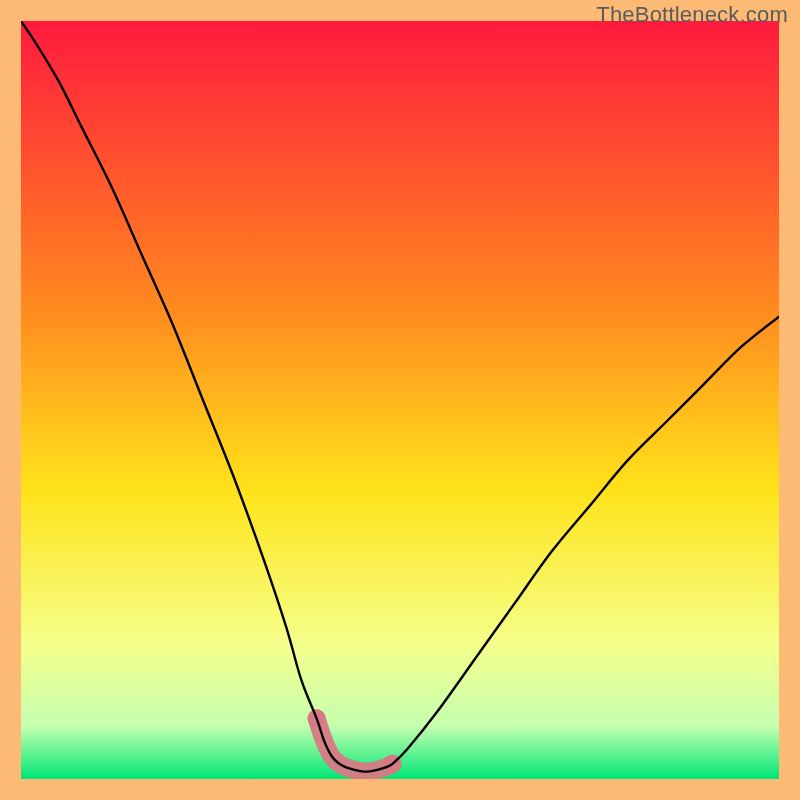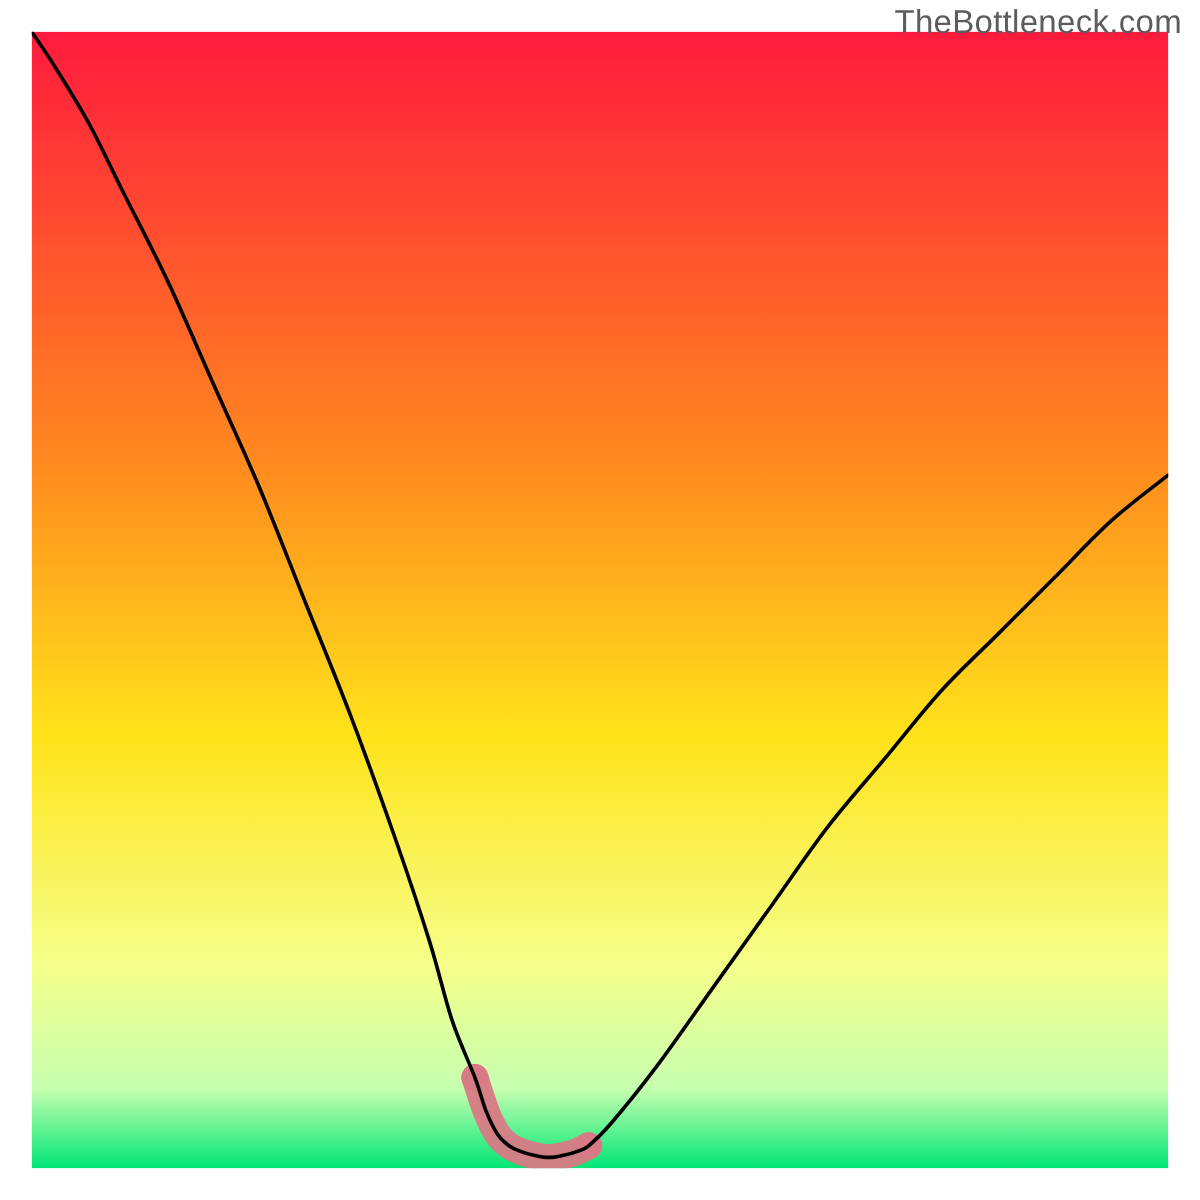--- a/index.html
+++ b/index.html
@@ -7,21 +7,21 @@
   padding: 0;
   width: 800px;
   height: 800px;
   background: #000;
   font-family: Arial, Helvetica, sans-serif;
 }
 .wrap {
   position: relative;
   width: 800px;
   height: 800px;
-  background: #ffffff;
+  background: #fdba74;
 }
 .plot {
   position: absolute;
   left: 21px;
   top: 21px;
   width: 758px;
   height: 758px;
   overflow: hidden;
 }
 .watermark {

